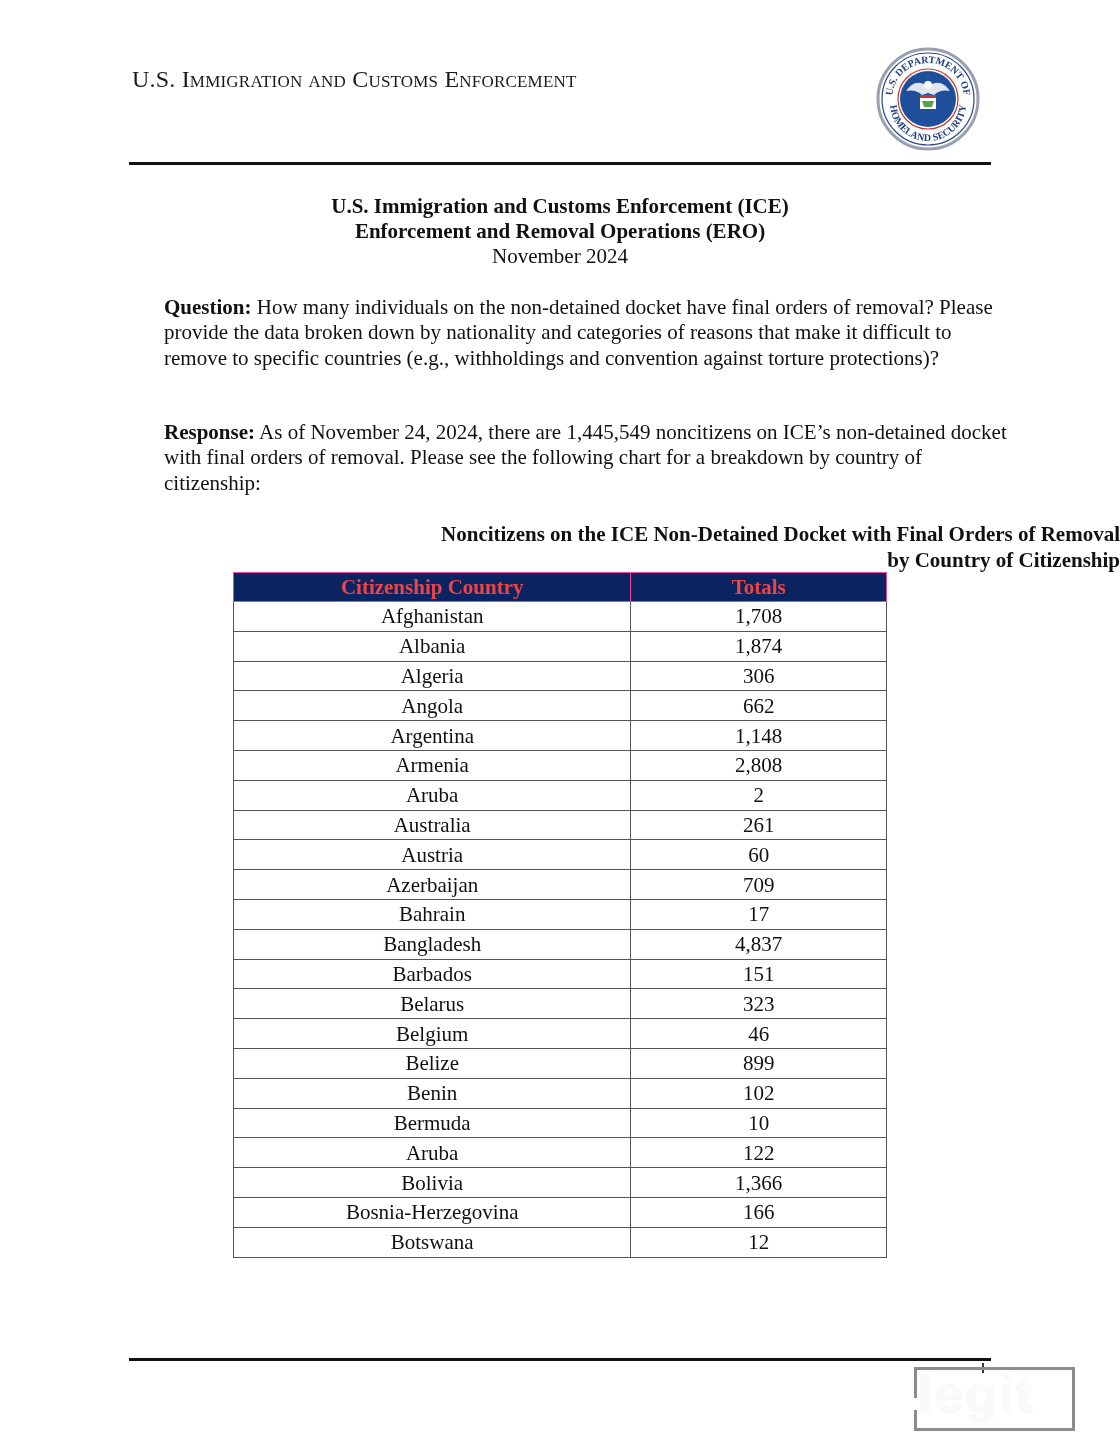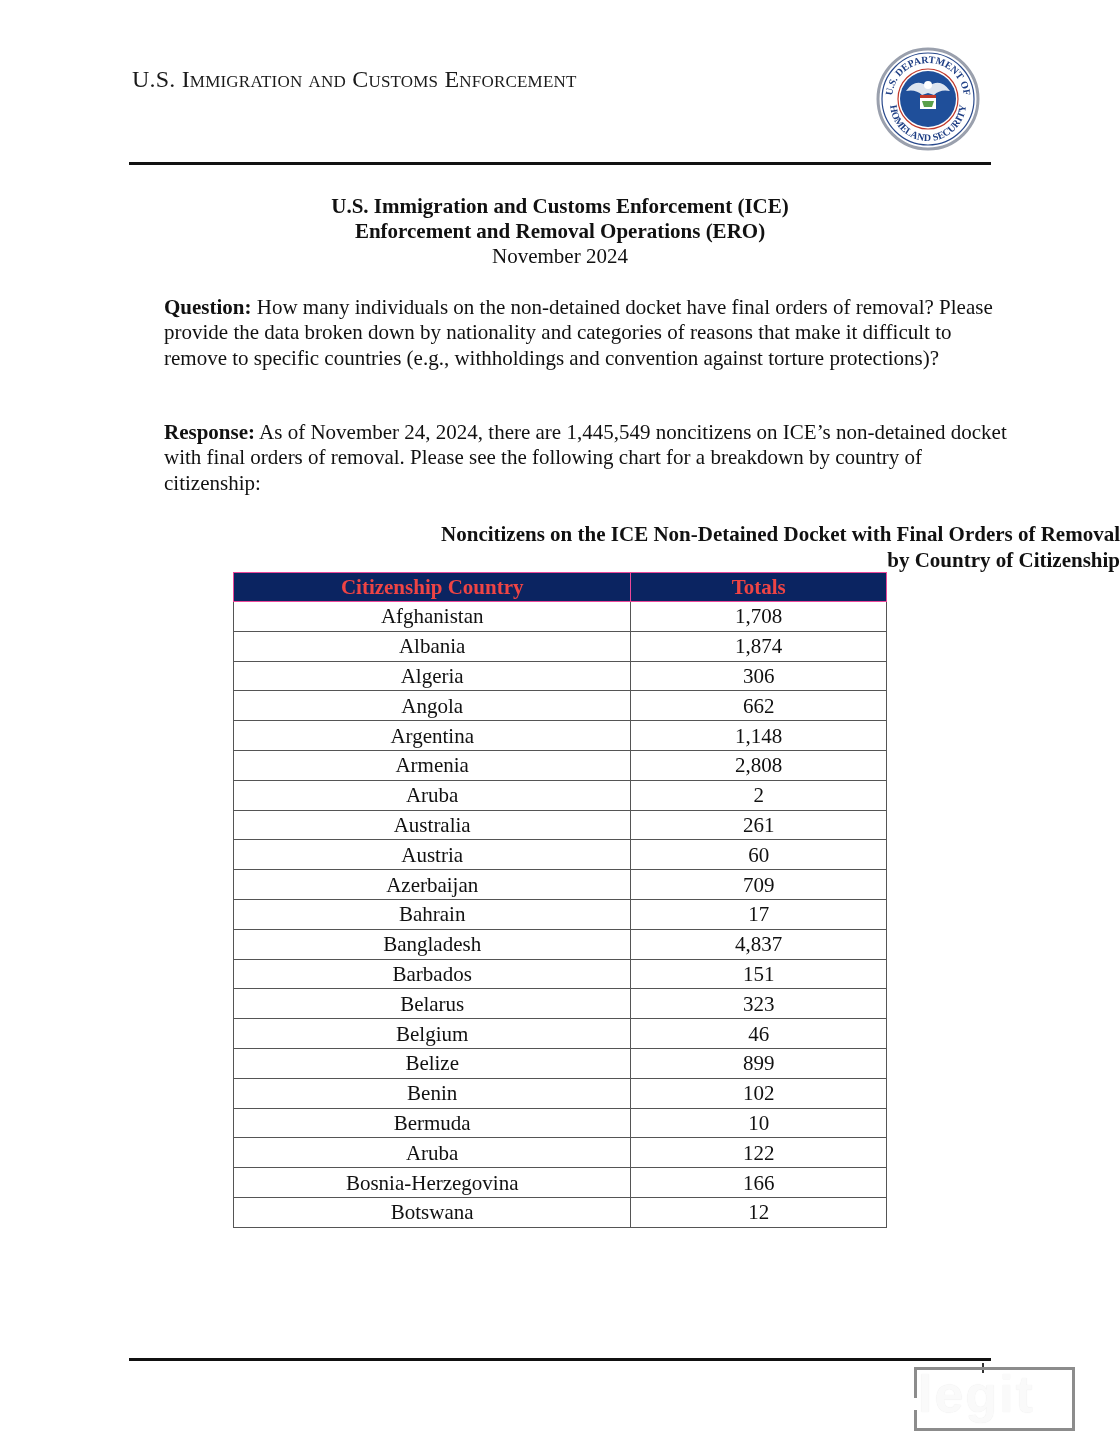--- a/index.html
+++ b/index.html
@@ -196,20 +196,24 @@
       </tr>
       <tr>
         <td class="c1">Bermuda</td>
         <td class="c2">10</td>
       </tr>
       <tr>
         <td class="c1">Aruba</td>
         <td class="c2">122</td>
       </tr>
       <tr>
+        <td class="c1">Bolivia</td>
+        <td class="c2">1,366</td>
+      </tr>
+      <tr>
         <td class="c1">Bosnia-Herzegovina</td>
         <td class="c2">166</td>
       </tr>
       <tr>
         <td class="c1">Botswana</td>
         <td class="c2">12</td>
       </tr>
     </tbody>
 </table>
 

